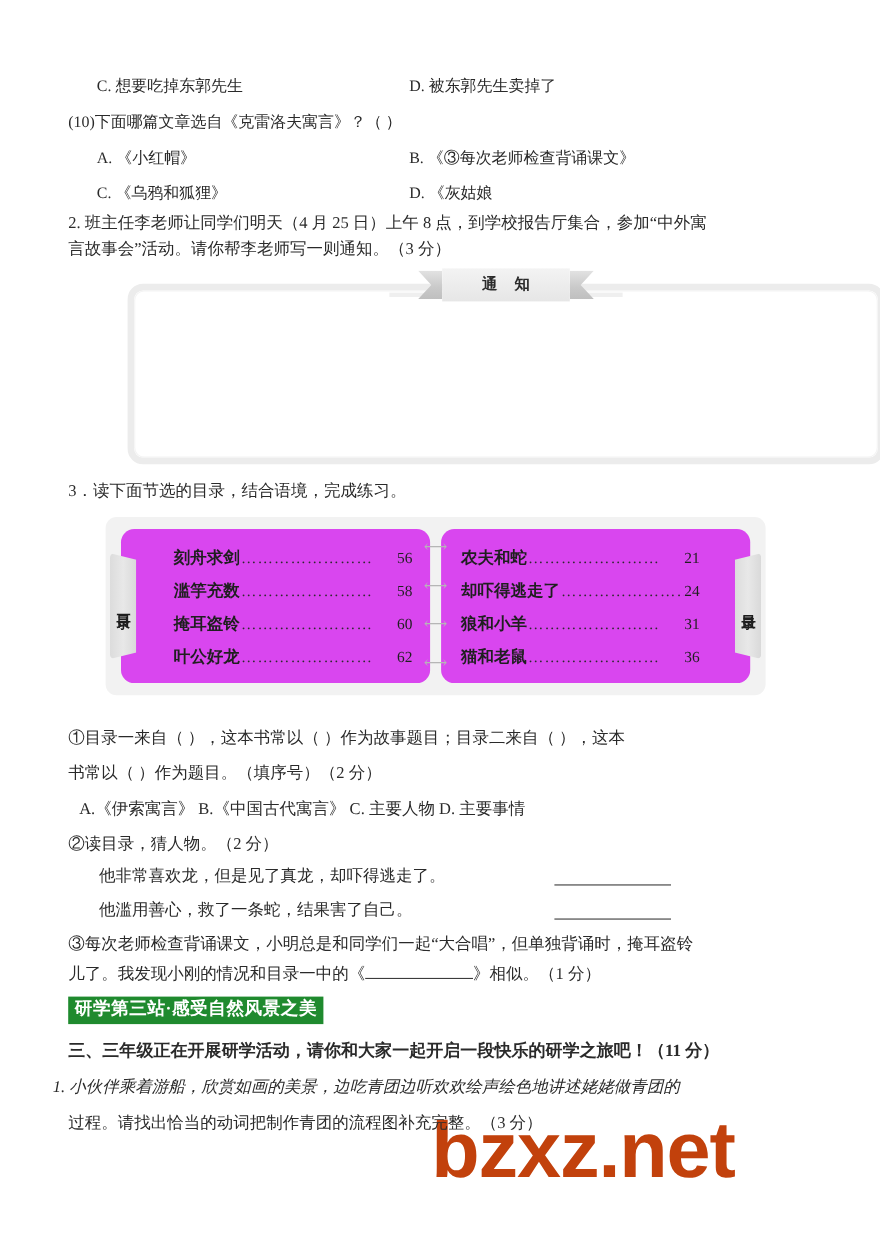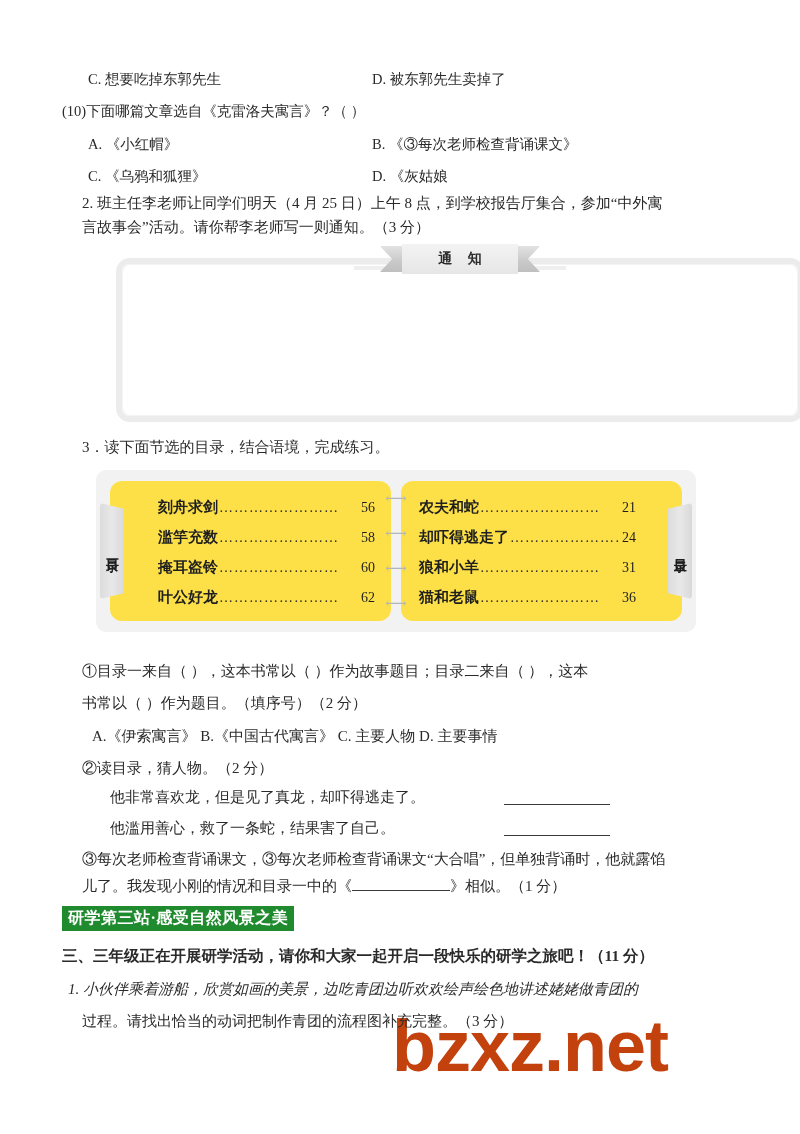--- a/index.html
+++ b/index.html
@@ -45,21 +45,21 @@
   }
 
   
   .line {
     position: absolute;
     white-space: nowrap;
     font-size: 14.5px;
     line-height: 1;
     color: #2a2a2a;
   }
-  .line.sz15 { font-size: 15px; margin-left: 20px; }
+  .line.sz15 { font-size: 15px; }
   .line.bold { font-weight: bold; }
 
   .opt-col-a { left: 88px; }
   .opt-col-b { left: 372px; }
 
   
   .notice-wrap {
     position: absolute;
     left: 116px;
     top: 258px;
@@ -138,21 +138,21 @@
     left: 14px;
     top: 11px;
     right: 14px;
     bottom: 11px;
     display: flex;
     gap: 10px;
   }
   .toc-panel {
     position: relative;
     flex: 1;
-    background: #fde047;
+    background: #d946ef;
     border-radius: 12px;
   }
   .toc-list {
     position: absolute;
     left: 48px;
     right: 16px;
     top: 11px;
     bottom: 9px;
     display: flex;
     flex-direction: column;
@@ -354,21 +354,21 @@
     <div class="line sz15" style="left:62px; top:664px;">①目录一来自（      ），这本书常以（      ）作为故事题目；目录二来自（      ），这本</div>
     <div class="line sz15" style="left:62px; top:696px;">书常以（      ）作为题目。（填序号）（2 分）</div>
     <div class="line sz15" style="left:72px; top:729px;">A.《伊索寓言》         B.《中国古代寓言》         C. 主要人物         D. 主要事情</div>
 
     <div class="line sz15" style="left:62px; top:761px;">②读目录，猜人物。（2 分）</div>
     <div class="line sz15" style="left:90px; top:790px;">他非常喜欢龙，但是见了真龙，却吓得逃走了。</div>
     <div class="blank-line" style="left:504px; top:804px; width:106px;"></div>
     <div class="line sz15" style="left:90px; top:821px;">他滥用善心，救了一条蛇，结果害了自己。</div>
     <div class="blank-line" style="left:504px; top:835px; width:106px;"></div>
 
-    <div class="line sz15" style="left:62px; top:852px;">③每次老师检查背诵课文，③每次老师检查背诵课文“大合唱”，但单独背诵时，他就露馅</div>
+    <div class="line sz15" style="left:62px; top:852px;">③每次老师检查背诵课文，小明总是和同学们一起“大合唱”，但单独背诵时，掩耳盗铃</div>
     <div class="line sz15" style="left:62px; top:879px;">
       <span>儿了。我发现小刚的情况和目录一中的《</span><span class="inline-blank" style="width:98px;"></span><span>》相似。（1 分）</span>
     </div>
 
     <div class="green-banner">研学第三站·感受自然风景之美</div>
     <div class="line bold" style="left:62px; top:948px; font-size:15.5px;">三、三年级正在开展研学活动，请你和大家一起开启一段快乐的研学之旅吧！（11 分）</div>
     <div class="line sz15" style="left:48px; top:982px;font-style:italic;">1. 小伙伴乘着游船，欣赏如画的美景，边吃青团边听欢欢绘声绘色地讲述姥姥做青团的</div>
     <div class="line sz15" style="left:62px; top:1014px;">过程。请找出恰当的动词把制作青团的流程图补充完整。（3 分）</div>
 
   </div>

